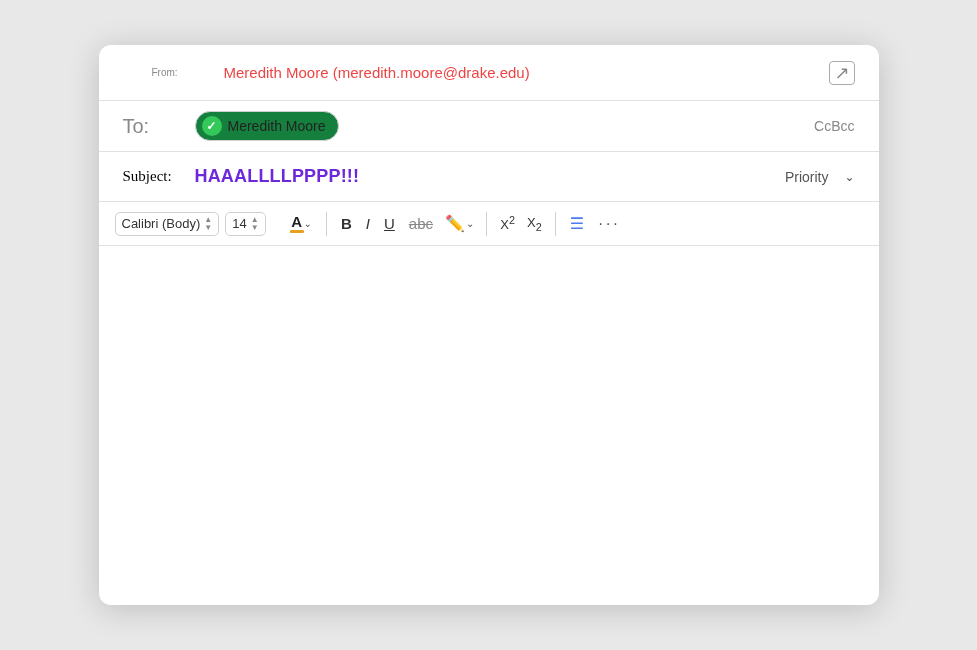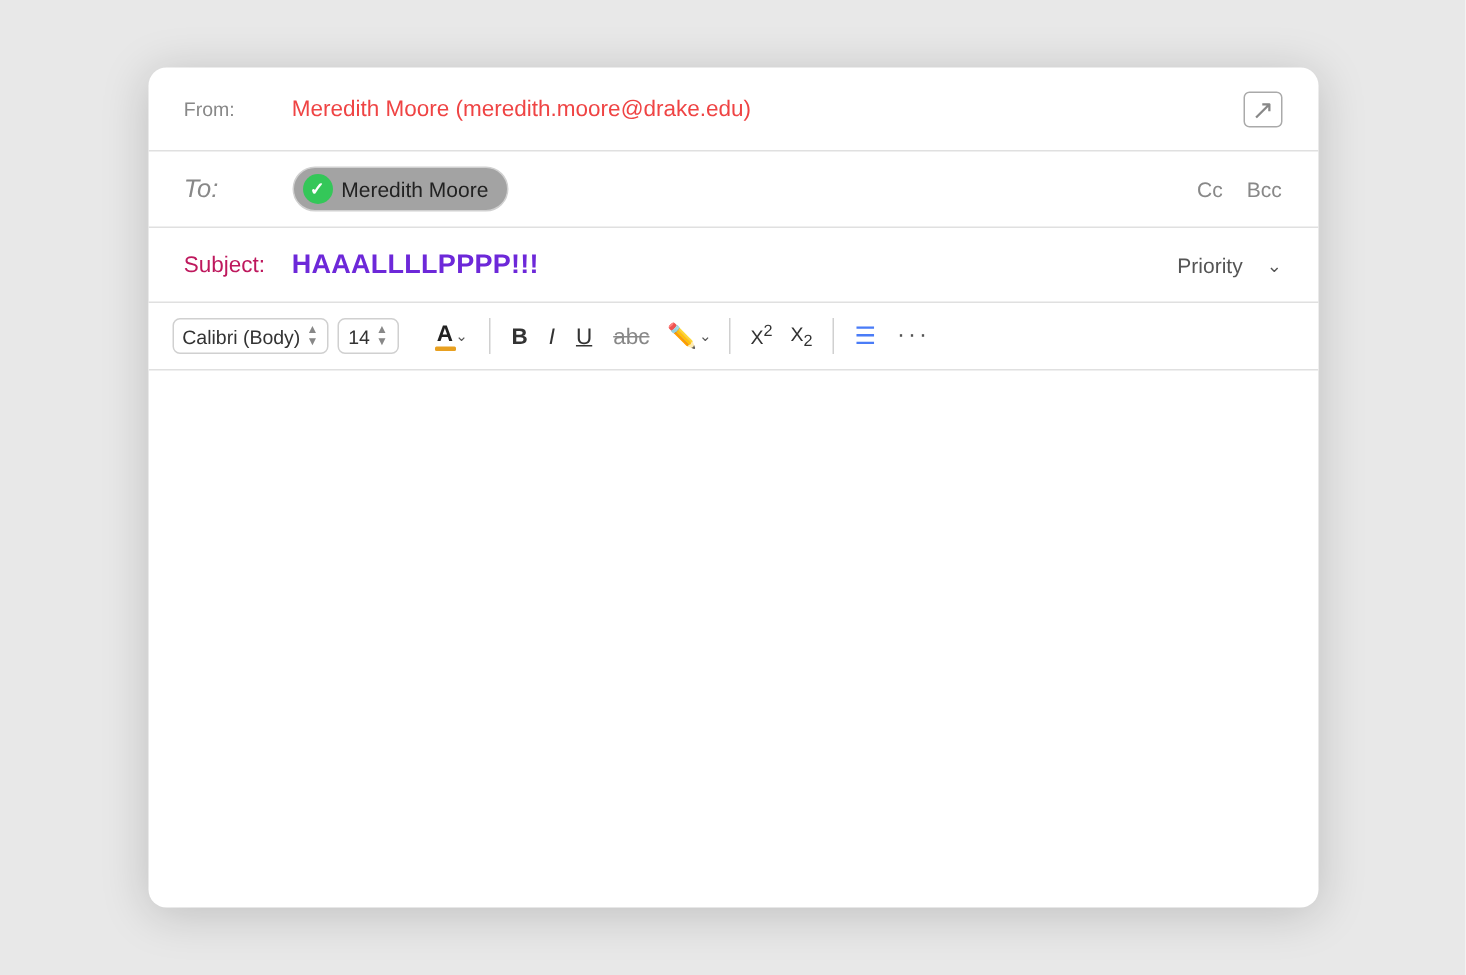--- a/index.html
+++ b/index.html
@@ -30,24 +30,25 @@
     .field-row {
       display: flex;
       align-items: center;
       padding: 14px 24px;
       border-bottom: 1px solid #e0e0e0;
       min-height: 56px;
     }
 
     .field-label {
       color: #888;
-      font-size: 13px;
+      font-size: 10px;
       font-weight: 400;
       min-width: 72px;
       flex-shrink: 0;
+      margin-left: 29px;
     }
 
     .field-value {
       flex: 1;
       font-size: 15px;
       color: #888;
     }
 
     .from-value {
       color: #ef4444;
@@ -66,39 +67,38 @@
 
     .to-row {
       display: flex;
       align-items: center;
       padding: 10px 24px;
       border-bottom: 1px solid #e0e0e0;
     }
 
     .to-label {
       color: #888;
-      font-size: 17px;
+      font-size: 20px;
       min-width: 72px;
       flex-shrink: 0;
-      font-style: italic;
     }
 
     .to-chips {
       flex: 1;
       display: flex;
       align-items: center;
       gap: 6px;
       flex-wrap: wrap;
     }
 
     .recipient-chip {
       display: flex;
       align-items: center;
       gap: 6px;
-      background: #a3a3a3;
+      background: #15803d;
       border: 1px solid #d0d0d0;
       border-radius: 20px;
       padding: 4px 12px 4px 6px;
       font-size: 14px;
       color: #222;
       cursor: default;
     }
 
     .check-icon {
       width: 20px;
@@ -113,45 +113,45 @@
 
     .check-icon::after {
       content: '✓';
       color: white;
       font-size: 12px;
       font-weight: bold;
     }
 
     .cc-bcc {
       display: flex;
-      gap: 16px;
       margin-left: 8px;
     }
 
     .cc-btn, .bcc-btn {
       color: #888;
       font-size: 14px;
       cursor: pointer;
       background: none;
       border: none;
       padding: 0;
     }
 
     .subject-row {
       display: flex;
       align-items: center;
       padding: 14px 24px;
       border-bottom: 1px solid #e0e0e0;
     }
 
     .subject-label {
-      color: #be185d;
+      color: #000000;
       font-size: 15px;
       min-width: 72px;
       flex-shrink: 0;
+      font-family: Liberation Serif, serif;
     }
 
     .subject-value {
       flex: 1;
       font-size: 18px;
       font-weight: 700;
       color: #6d28d9;
       letter-spacing: 0.01em;
     }
 

